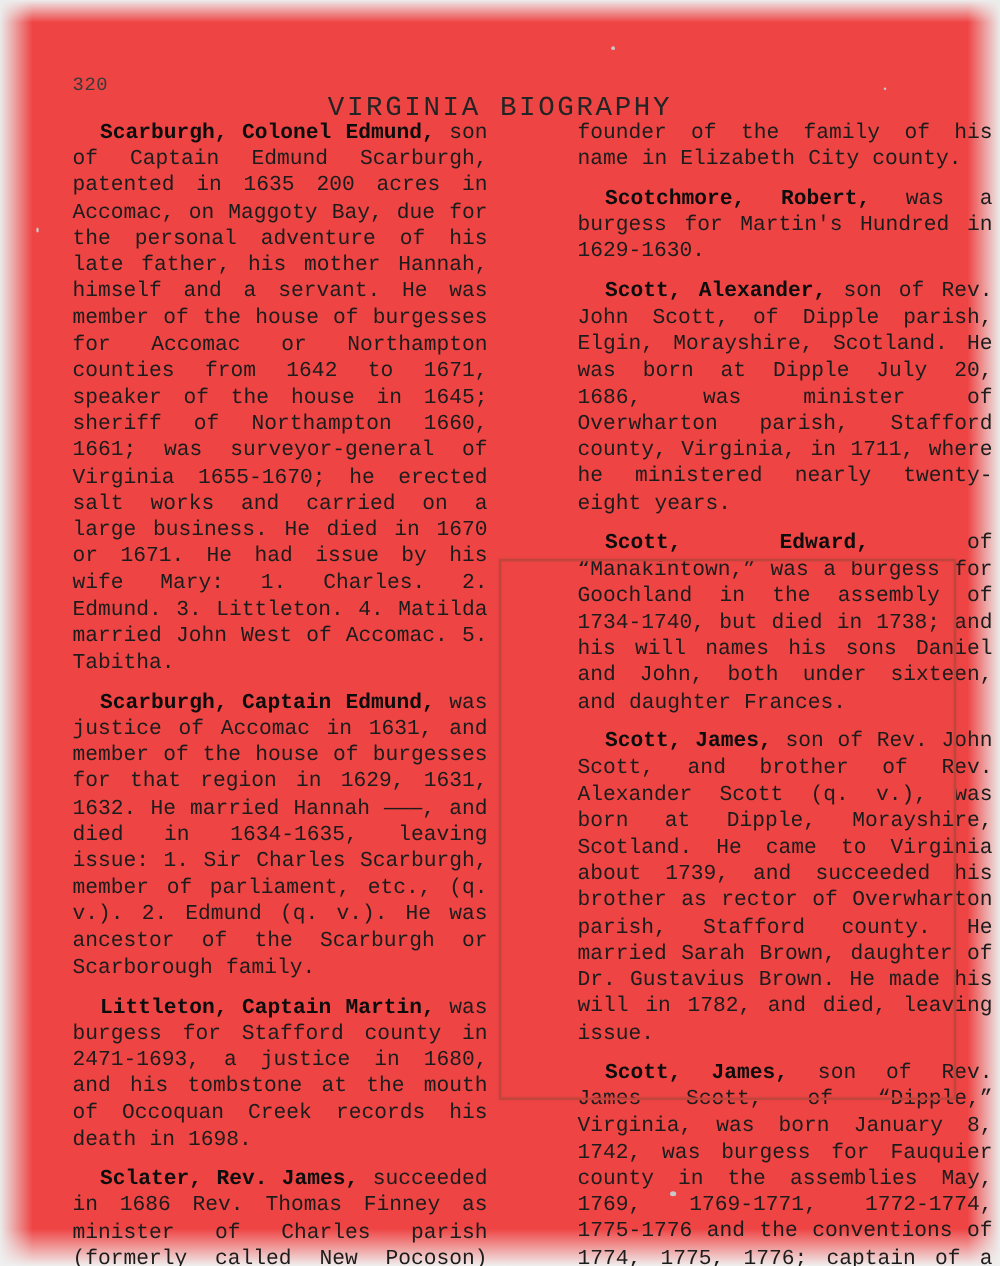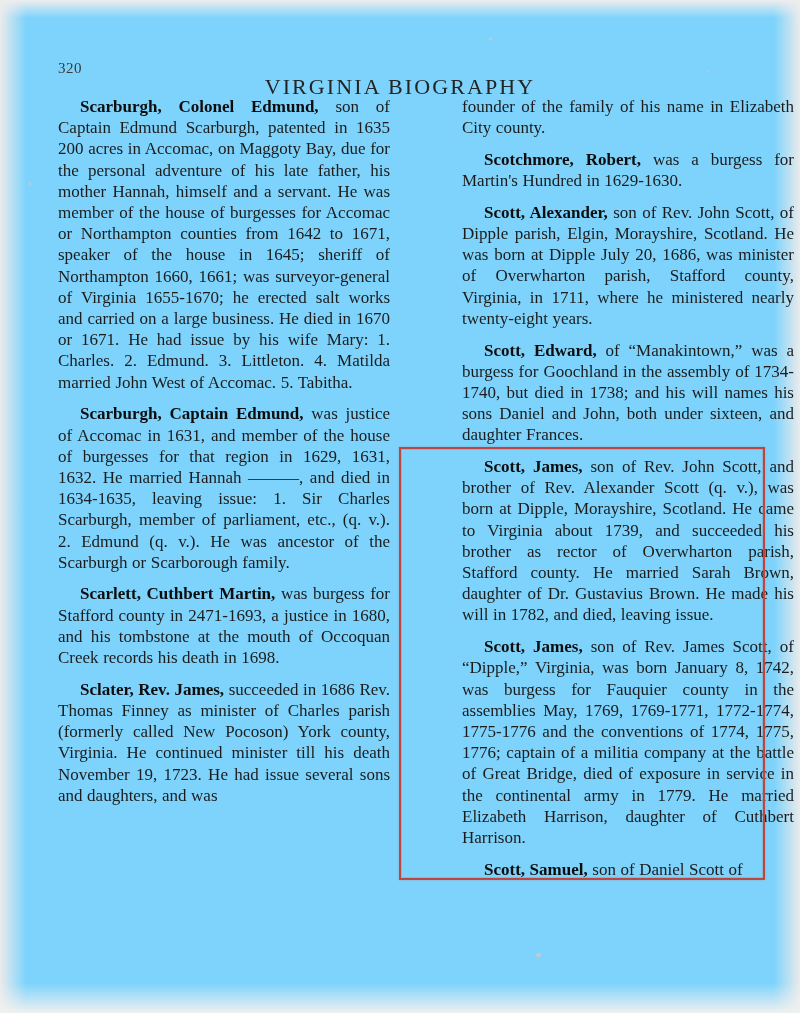--- a/index.html
+++ b/index.html
@@ -5,23 +5,23 @@
 <style>
   html, body {
     margin: 0;
     padding: 0;
     background: #ffffff;
   }
   .page {
     position: relative;
     width: 800px;
     height: 1013px;
-    background: #7dd3fc;
+    background: #ef4444;
     overflow: hidden;
-    font-family: Liberation Serif, serif;
+    font-family: Liberation Mono, monospace;
     color: #1a1a1a;
     -webkit-font-smoothing: antialiased;
   }
   
   .scan-edge-left, .scan-edge-right, .scan-edge-top, .scan-edge-bottom {
     position: absolute;
     pointer-events: none;
   }
   .scan-edge-left  { left: 0;   top: 0; width: 26px; height: 100%;
                      background: linear-gradient(to right, #ebebeb, rgba(255,255,255,0)); }
@@ -131,21 +131,21 @@
   <div class="header">
     <div class="folio">320</div>
     <div class="running-head">VIRGINIA BIOGRAPHY</div>
   </div>
 
   <div class="columns">
 
     <div class="col col-left">
       <p class="entry"><span class="hw">Scarburgh, Colonel Edmund,</span><span> son of Captain Edmund Scarburgh, patented in 1635 200 acres in Accomac, on Maggoty Bay, due for the personal adventure of his late father, his mother Hannah, himself and a servant. He was member of the house of burgesses for Accomac or Northampton counties from 1642 to 1671, speaker of the house in 1645; sheriff of Northampton 1660, 1661; was surveyor-general of Virginia 1655-1670; he erected salt works and carried on a large business. He died in 1670 or 1671. He had issue by his wife Mary: 1. Charles. 2. Edmund. 3. Littleton. 4. Matilda married John West of Accomac. 5. Tabitha.</span></p>
       <p class="entry"><span class="hw">Scarburgh, Captain Edmund,</span><span> was justice of Accomac in 1631, and member of the house of burgesses for that region in 1629, 1631, 1632. He married Hannah ———, and died in 1634-1635, leaving issue: 1. Sir Charles Scarburgh, member of parliament, etc., (q. v.). 2. Edmund (q. v.). He was ancestor of the Scarburgh or Scarborough family.</span></p>
-      <p class="entry"><span class="hw">Scarlett, Cuthbert Martin,</span><span> was burgess for Stafford county in 2471-1693, a justice in 1680, and his tombstone at the mouth of Occoquan Creek records his death in 1698.</span></p>
+      <p class="entry"><span class="hw">Littleton, Captain Martin,</span><span> was burgess for Stafford county in 2471-1693, a justice in 1680, and his tombstone at the mouth of Occoquan Creek records his death in 1698.</span></p>
       <p class="entry"><span class="hw">Sclater, Rev. James,</span><span> succeeded in 1686 Rev. Thomas Finney as minister of Charles parish (formerly called New Pocoson) York county, Virginia. He continued minister till his death November 19, 1723. He had issue several sons and daughters, and was</span></p>
     </div>
 
     <div class="col col-right">
       <p class="entry cont">founder of the family of his name in Elizabeth City county.</p>
       <p class="entry"><span class="hw">Scotchmore, Robert,</span><span> was a burgess for Martin's Hundred in 1629-1630.</span></p>
       <p class="entry"><span class="hw">Scott, Alexander,</span><span> son of Rev. John Scott, of Dipple parish, Elgin, Morayshire, Scotland. He was born at Dipple July 20, 1686, was minister of Overwharton parish, Stafford county, Virginia, in 1711, where he ministered nearly twenty-eight years.</span></p>
       <p class="entry"><span class="hw">Scott, Edward,</span><span> of “Manakintown,” was a burgess for Goochland in the assembly of 1734-1740, but died in 1738; and his will names his sons Daniel and John, both under sixteen, and daughter Frances.</span></p>
       <p class="entry"><span class="hw">Scott, James,</span><span> son of Rev. John Scott, and brother of Rev. Alexander Scott (q. v.), was born at Dipple, Morayshire, Scotland. He came to Virginia about 1739, and succeeded his brother as rector of Overwharton parish, Stafford county. He married Sarah Brown, daughter of Dr. Gustavius Brown. He made his will in 1782, and died, leaving issue.</span></p>
       <p class="entry"><span class="hw">Scott, James,</span><span> son of Rev. James Scott, of “Dipple,” Virginia, was born January 8, 1742, was burgess for Fauquier county in the assemblies May, 1769, 1769-1771, 1772-1774, 1775-1776 and the conventions of 1774, 1775, 1776; captain of a militia company at the battle of Great Bridge, died of exposure in service in the continental army in 1779. He married Elizabeth Harrison, daughter of Cuthbert Harrison.</span></p>

